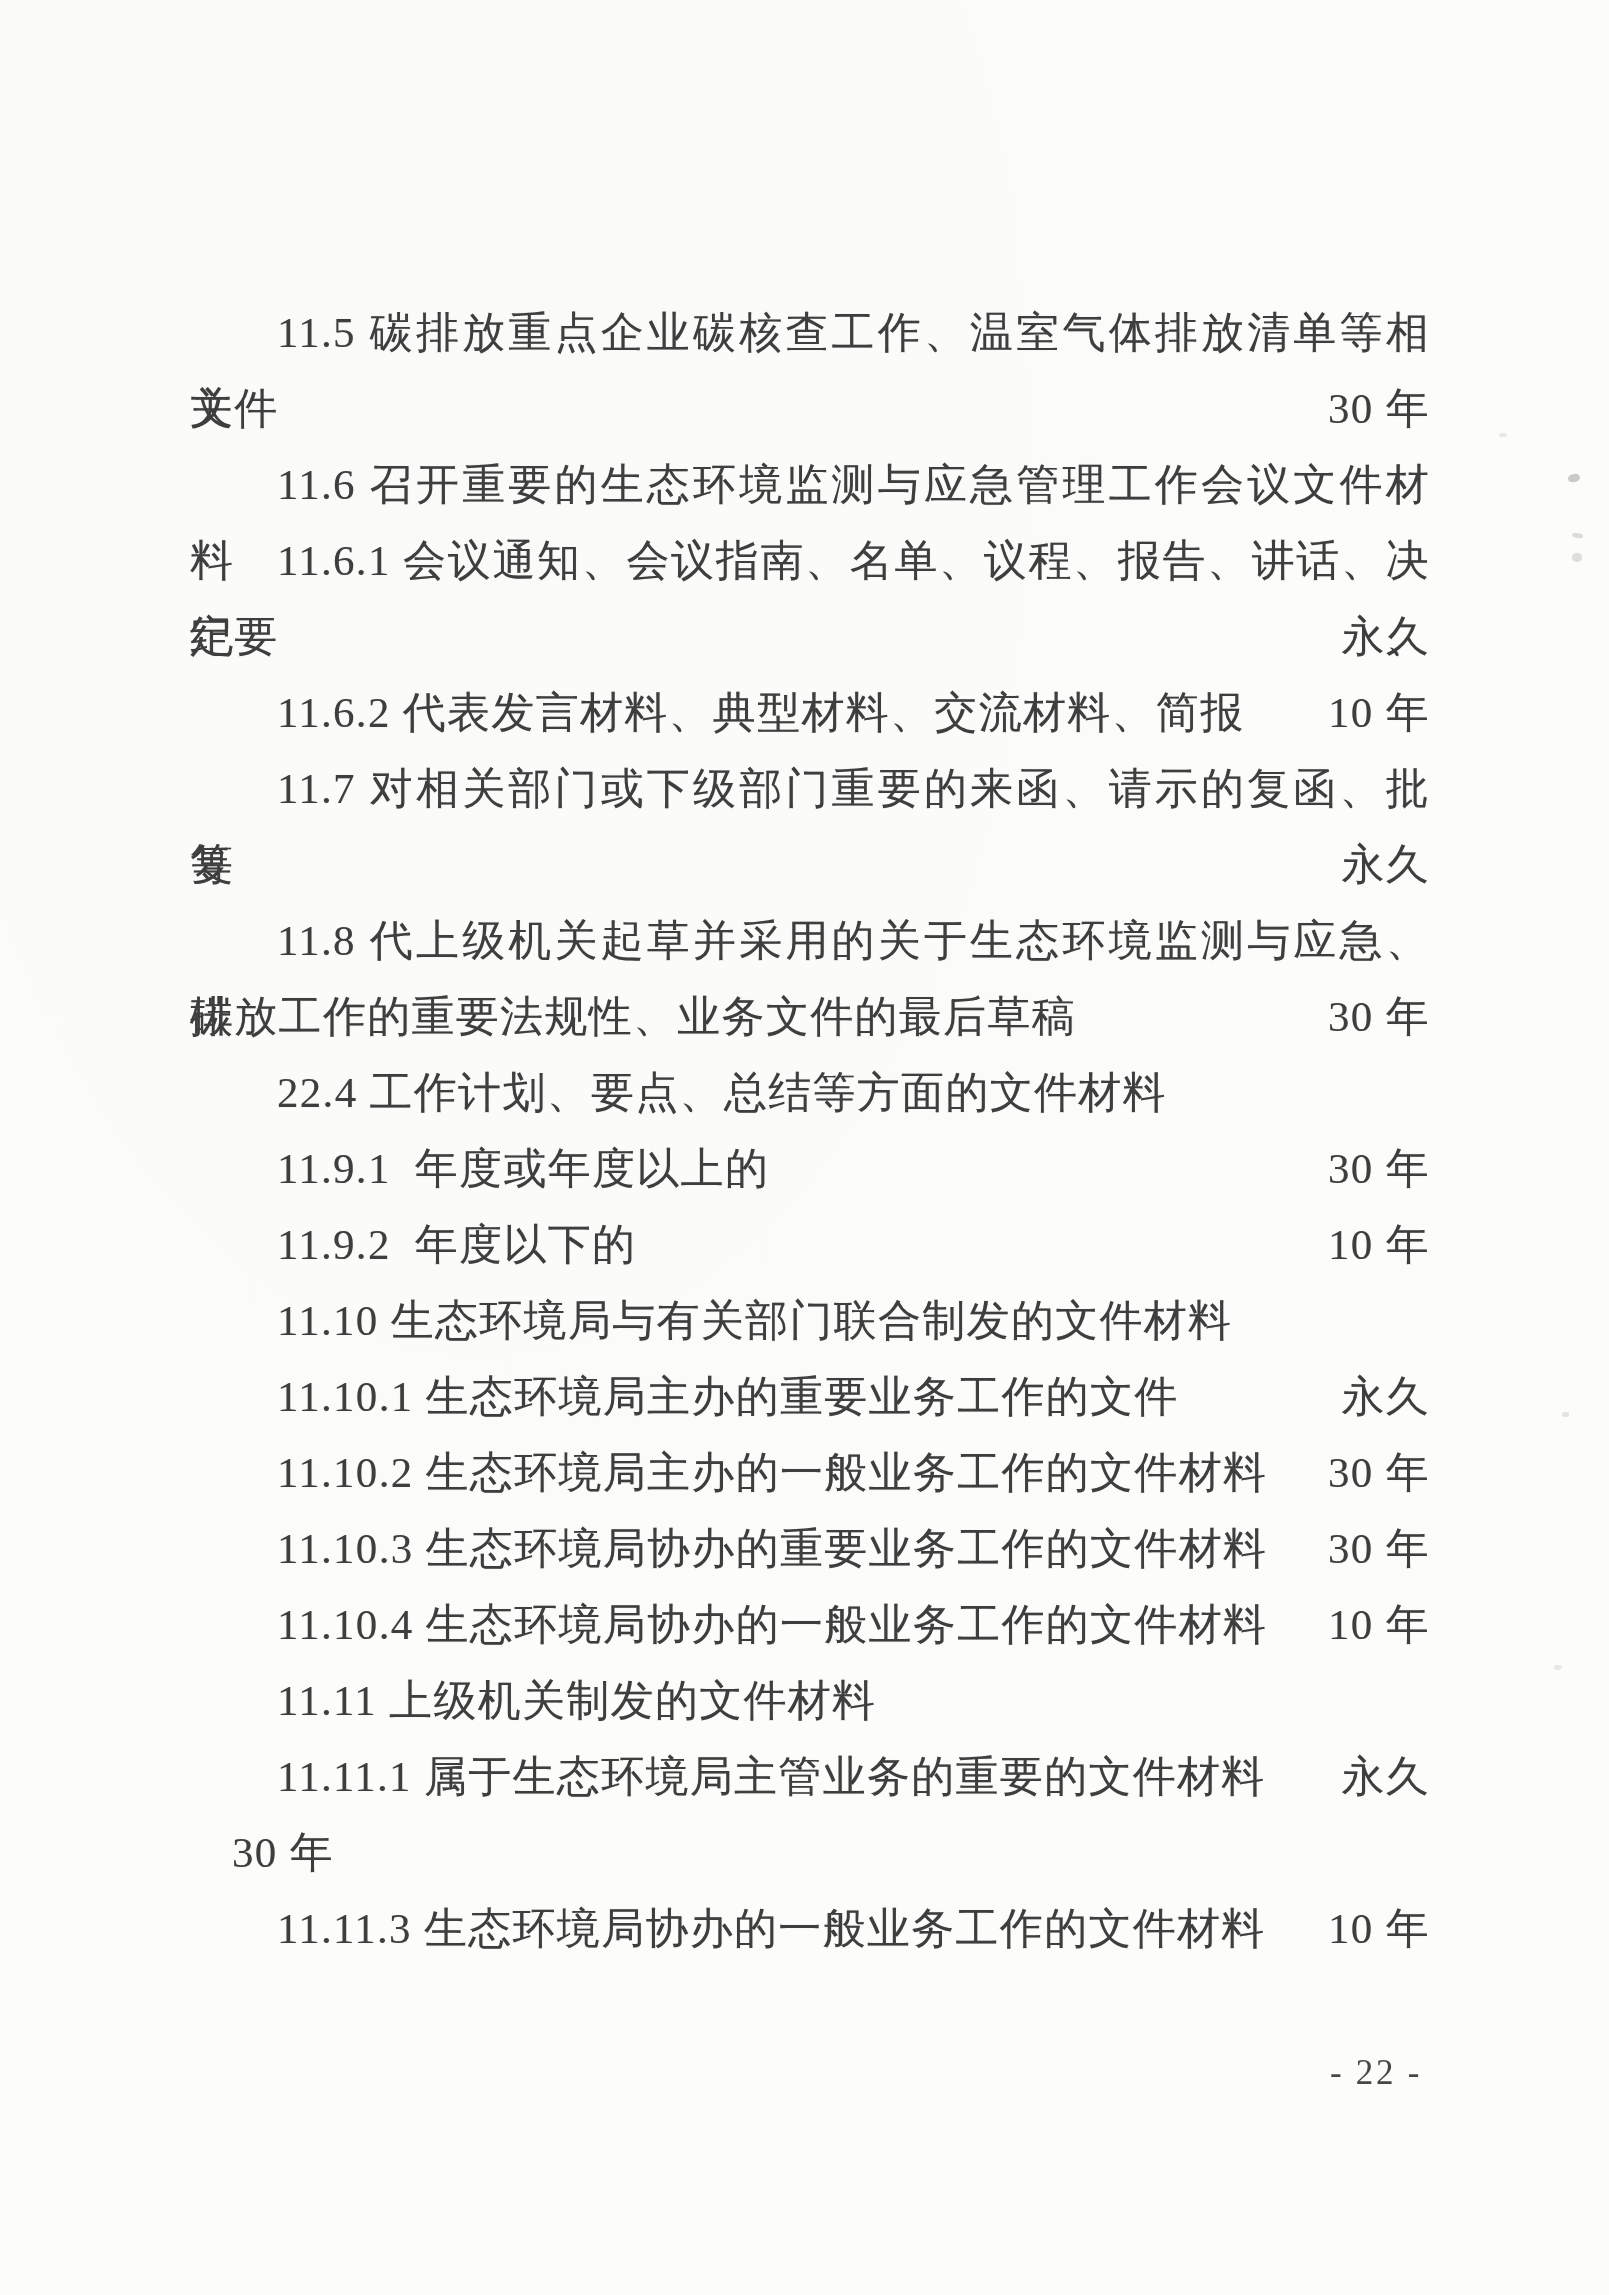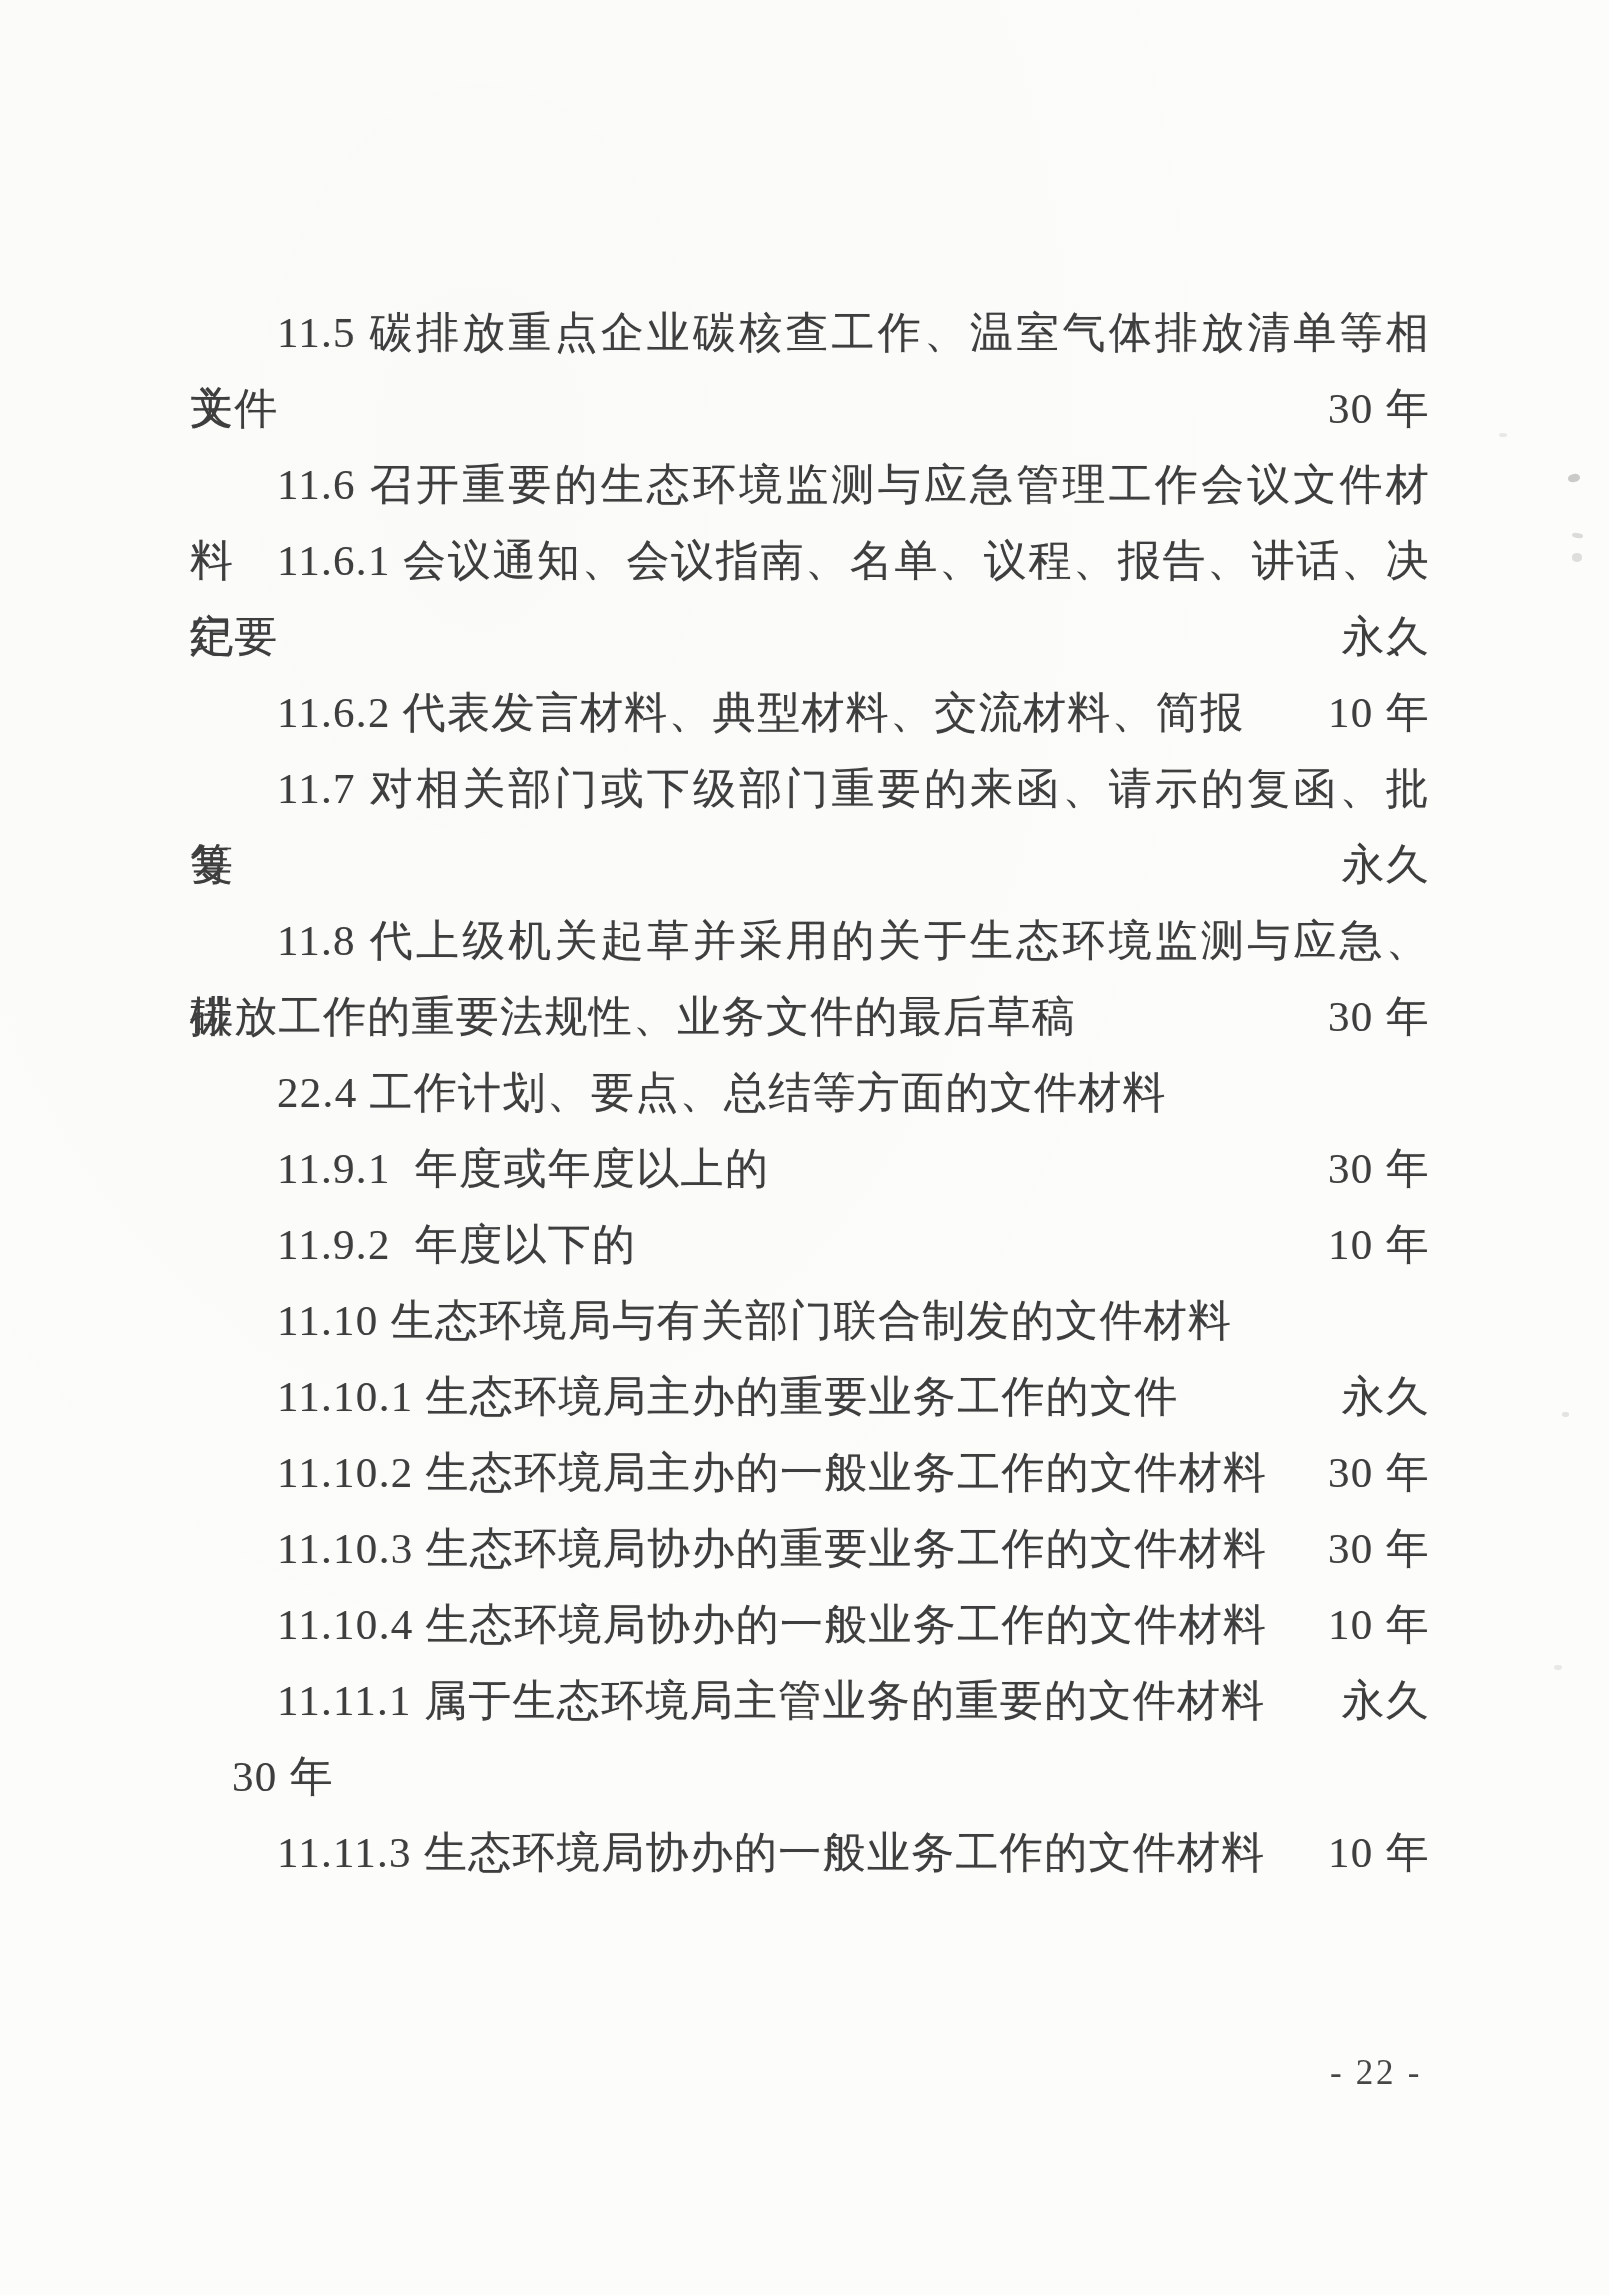--- a/index.html
+++ b/index.html
@@ -141,20 +141,23 @@
       </div>
       <div class="row indent">
         <span class="t">11.10.3 生态环境局协办的重要业务工作的文件材料</span>
         <span class="p">30 年</span>
       </div>
       <div class="row indent">
         <span class="t">11.10.4 生态环境局协办的一般业务工作的文件材料</span>
         <span class="p">10 年</span>
       </div>
       <div class="row indent">
+        <span class="t">11.11 上级机关制发的文件材料</span>
+      </div>
+      <div class="row indent">
         <span class="t">11.11.1 属于生态环境局主管业务的重要的文件材料</span>
         <span class="p">永久</span>
       </div>
       <div class="row indent">
         <span class="p">30 年</span>
       </div>
       <div class="row indent">
         <span class="t">11.11.3 生态环境局协办的一般业务工作的文件材料</span>
         <span class="p">10 年</span>
       </div>

